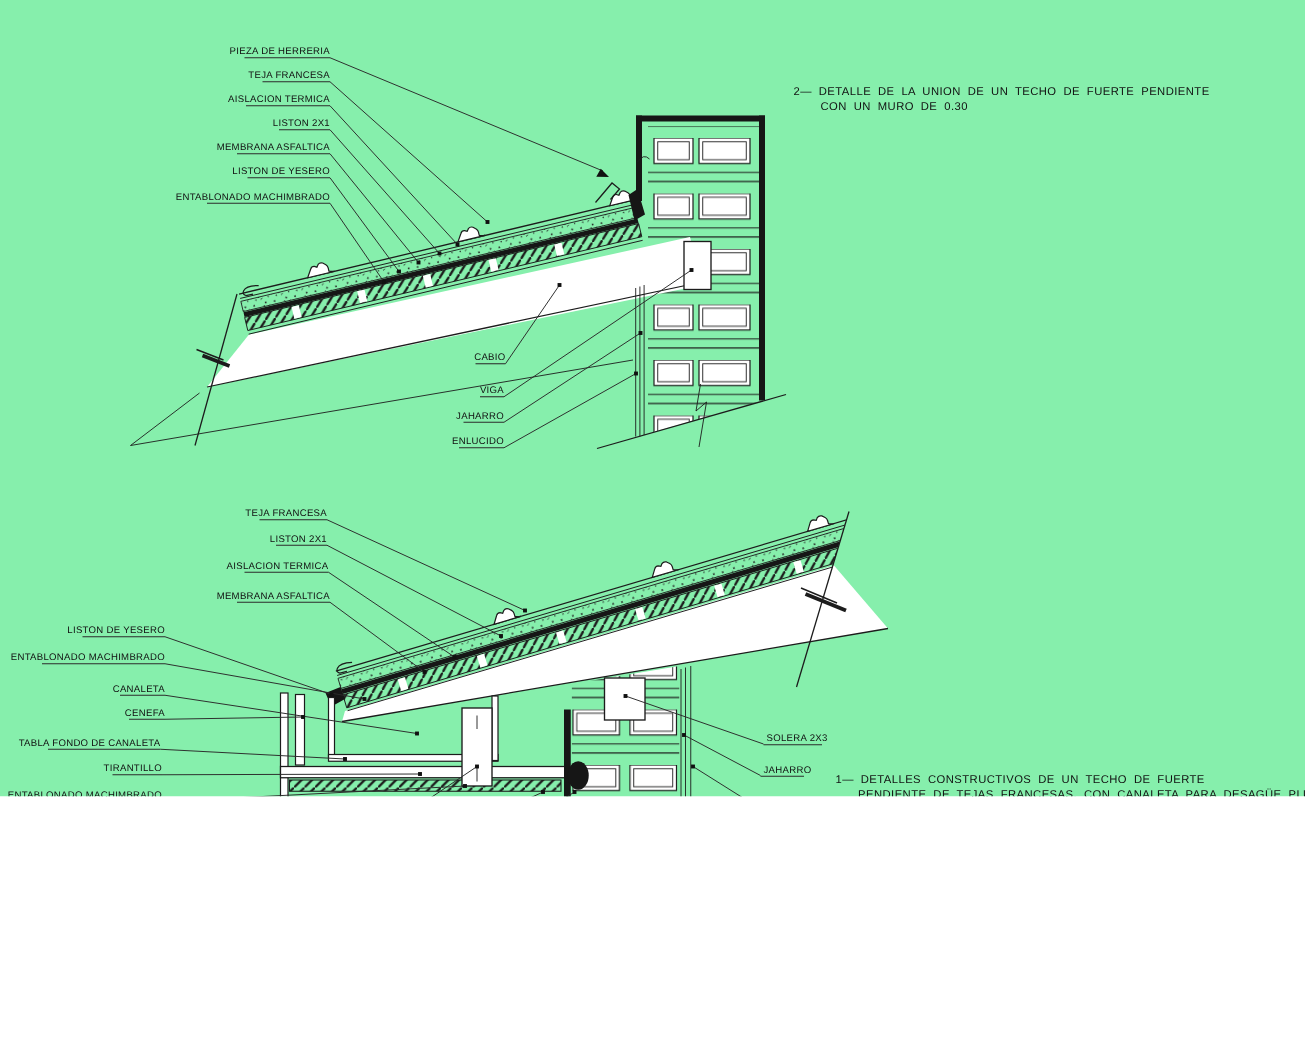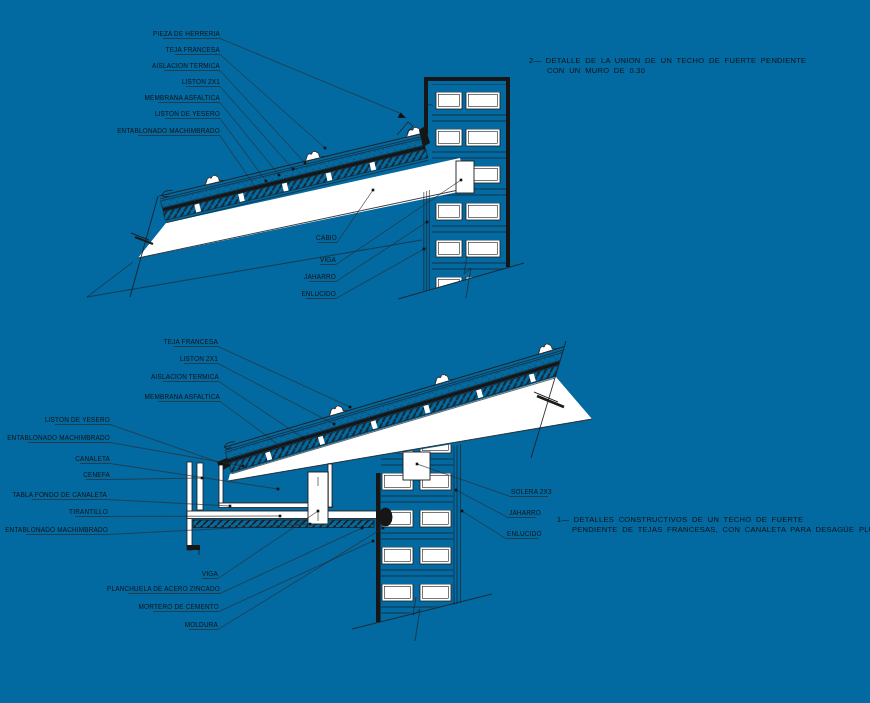--- a/index.html
+++ b/index.html
@@ -1,16 +1,16 @@
 <!DOCTYPE html>
 <html><head>
 <meta charset="utf-8">
 <style>
   html,body{margin:0;padding:0;background:#fff;}
-  #stage{position:relative;width:870px;height:703px;background:#0369a1;overflow:hidden;}
+  #stage{position:relative;width:870px;height:531px;background:#86efac;overflow:hidden;}
   svg{display:block;}
   .ln{stroke:#1c1c1c;stroke-width:.85;fill:none;}
   .thin{stroke:#1c1c1c;stroke-width:.6;fill:none;}
   .fillw{fill:#ffffff;}
   .blk{fill:#161616;stroke:none;}
   .ldr{stroke:#2b2b2b;stroke-width:.65;fill:none;}
   .ul{stroke:#2b2b2b;stroke-width:.7;}
   .dot{fill:#111;}
   .lbl{font-family:"Liberation Sans",sans-serif;font-size:6.4px;letter-spacing:.2px;fill:#111;}
   .ttl{font-family:"Liberation Sans",sans-serif;font-size:7.5px;letter-spacing:.3px;word-spacing:2.2px;fill:#111;}

